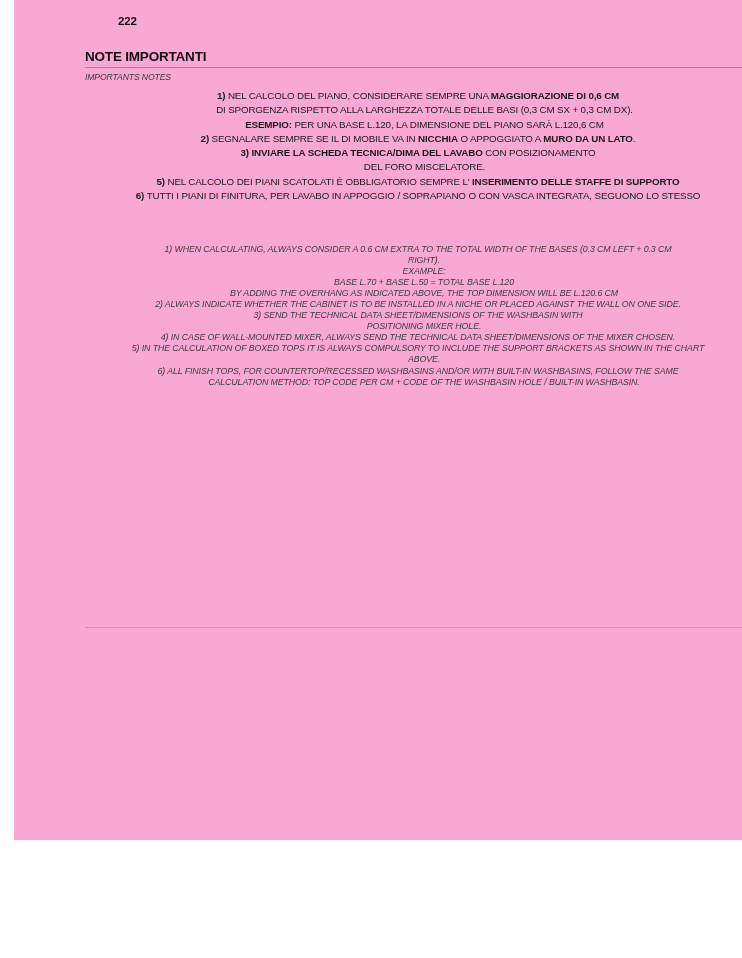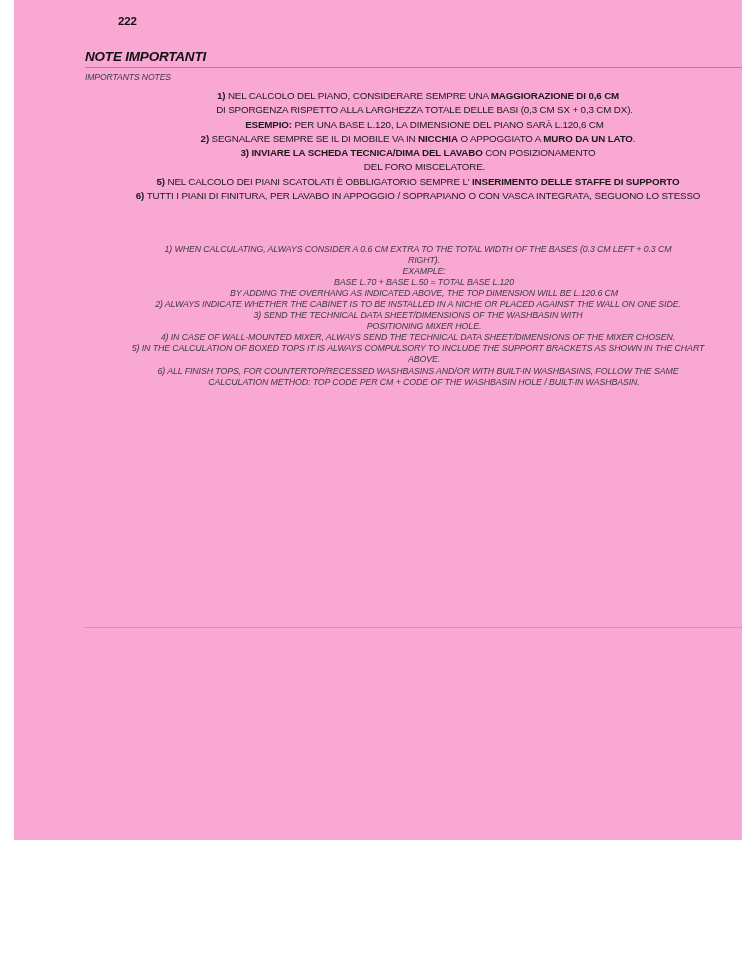--- a/index.html
+++ b/index.html
@@ -28,21 +28,20 @@
   }
   .doc-title {
     position: absolute;
     left: 71px;
     top: 49px;
     margin: 0;
     font-size: 13.5px;
     font-weight: bold;
     letter-spacing: -0.2px;
     color: #111111;
-    font-style: italic;
   }
   .title-rule {
     position: absolute;
     left: 71px;
     top: 67px;
     width: 666px;
     height: 1px;
     background: #8f8f8f;
   }
   .doc-subtitle {

